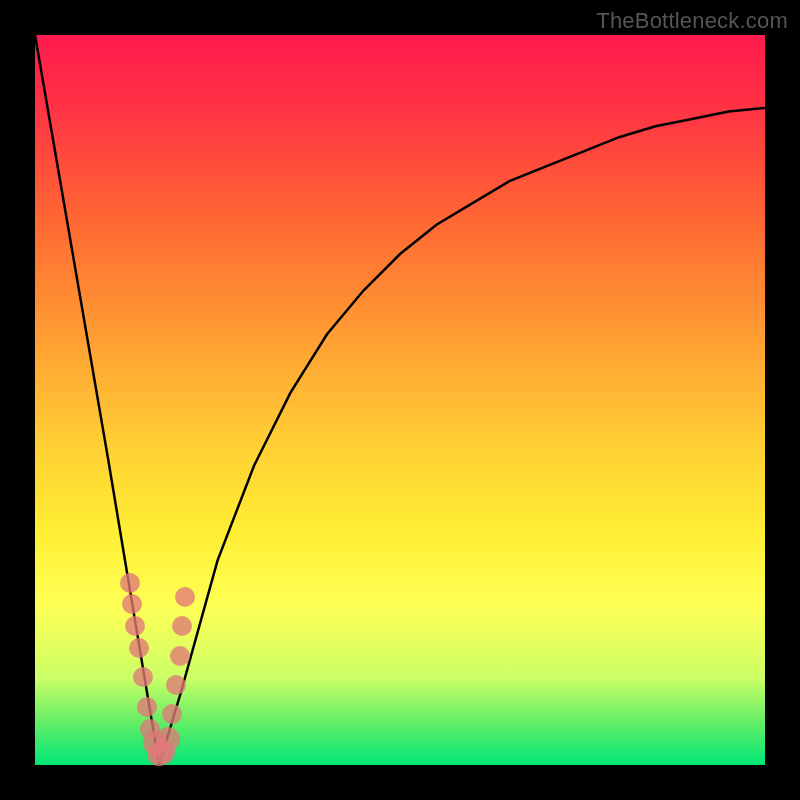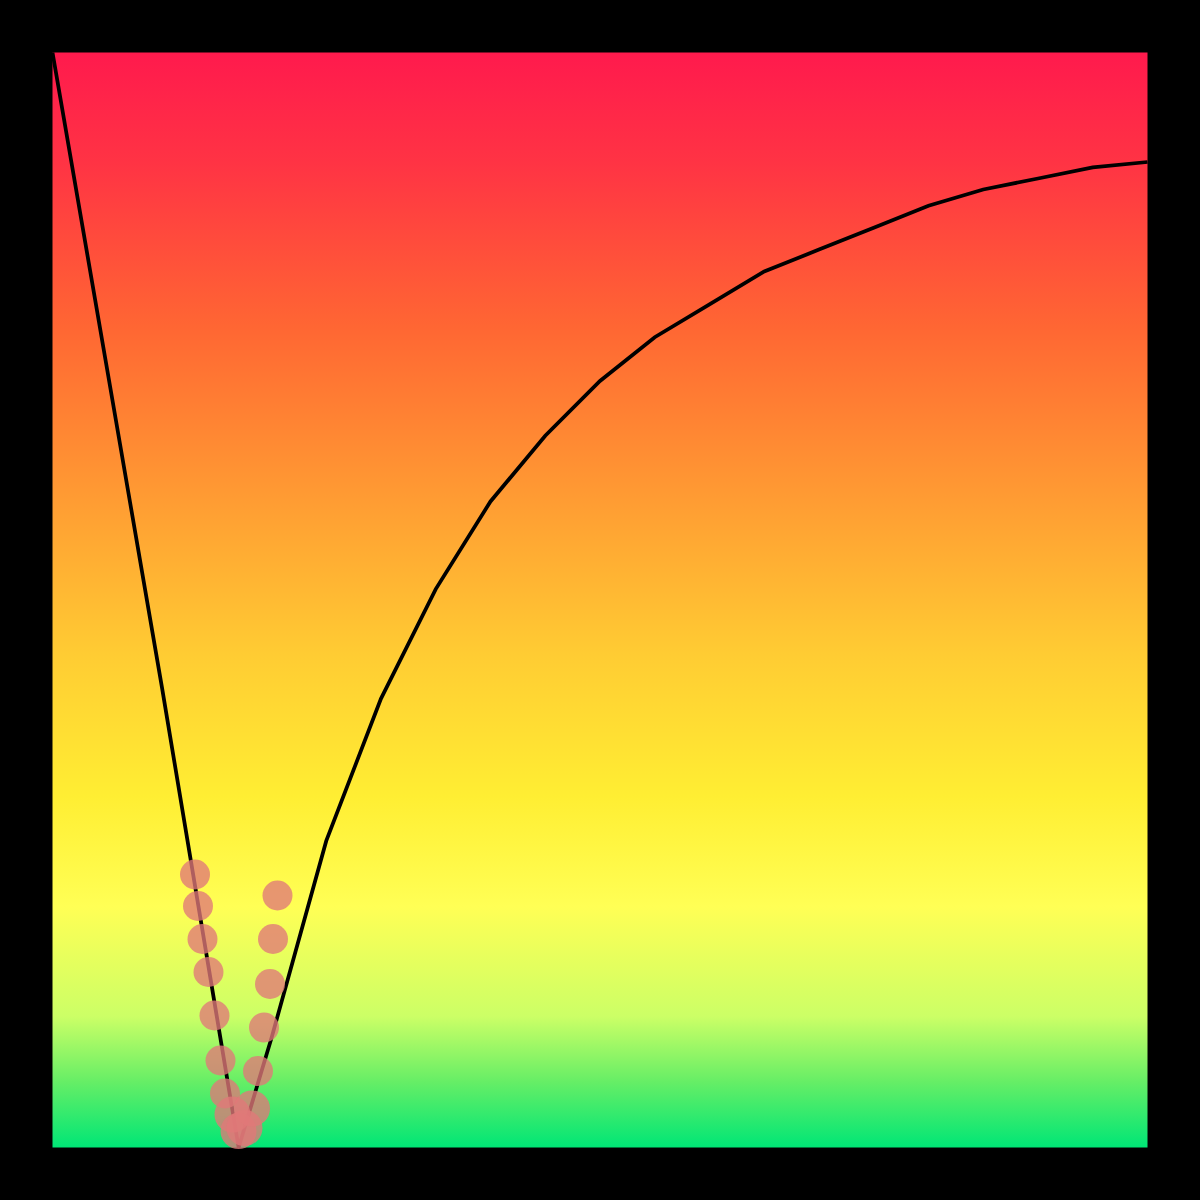--- a/index.html
+++ b/index.html
@@ -58,20 +58,21 @@
     border-radius: 50%;
     background: #e07878;
     opacity: 0.78;
     transform: translate(-50%, -50%);
   }
 </style>
 </head>
 <body>
 
 <div class="frame">
+  <div class="watermark">TheBottleneck.com</div>
 
   <div class="plot-area">
     <svg class="curve" viewBox="0 0 730 730" preserveAspectRatio="none">
       <path id="curve-path" stroke="#000000" stroke-width="2.5" fill="none" d="M0.0 0.0 L36.5 211.7 L73.0 423.4 L109.5 642.4 L124.1 730.0 L146.0 657.0 L182.5 525.6 L219.0 430.7 L255.5 357.7 L292.0 299.3 L328.5 255.5 L365.0 219.0 L401.5 189.8 L438.0 167.9 L474.5 146.0 L511.0 131.4 L547.5 116.8 L584.0 102.2 L620.5 91.3 L657.0 84.0 L693.5 76.6 L730.0 73.0"></path>
     </svg>
     <div id="dot-layer">
         <div class="dot" style="left: 94.9px; top: 547.5px; width: 20px; height: 20px; background: rgb(224, 120, 120);"></div>
         <div class="dot" style="left: 97.09px; top: 569.4px; width: 20px; height: 20px; background: rgb(224, 120, 120);"></div>
         <div class="dot" style="left: 100.01px; top: 591.3px; width: 20px; height: 20px; background: rgb(224, 120, 120);"></div>
         <div class="dot" style="left: 103.66px; top: 613.2px; width: 20px; height: 20px; background: rgb(224, 120, 120);"></div>

